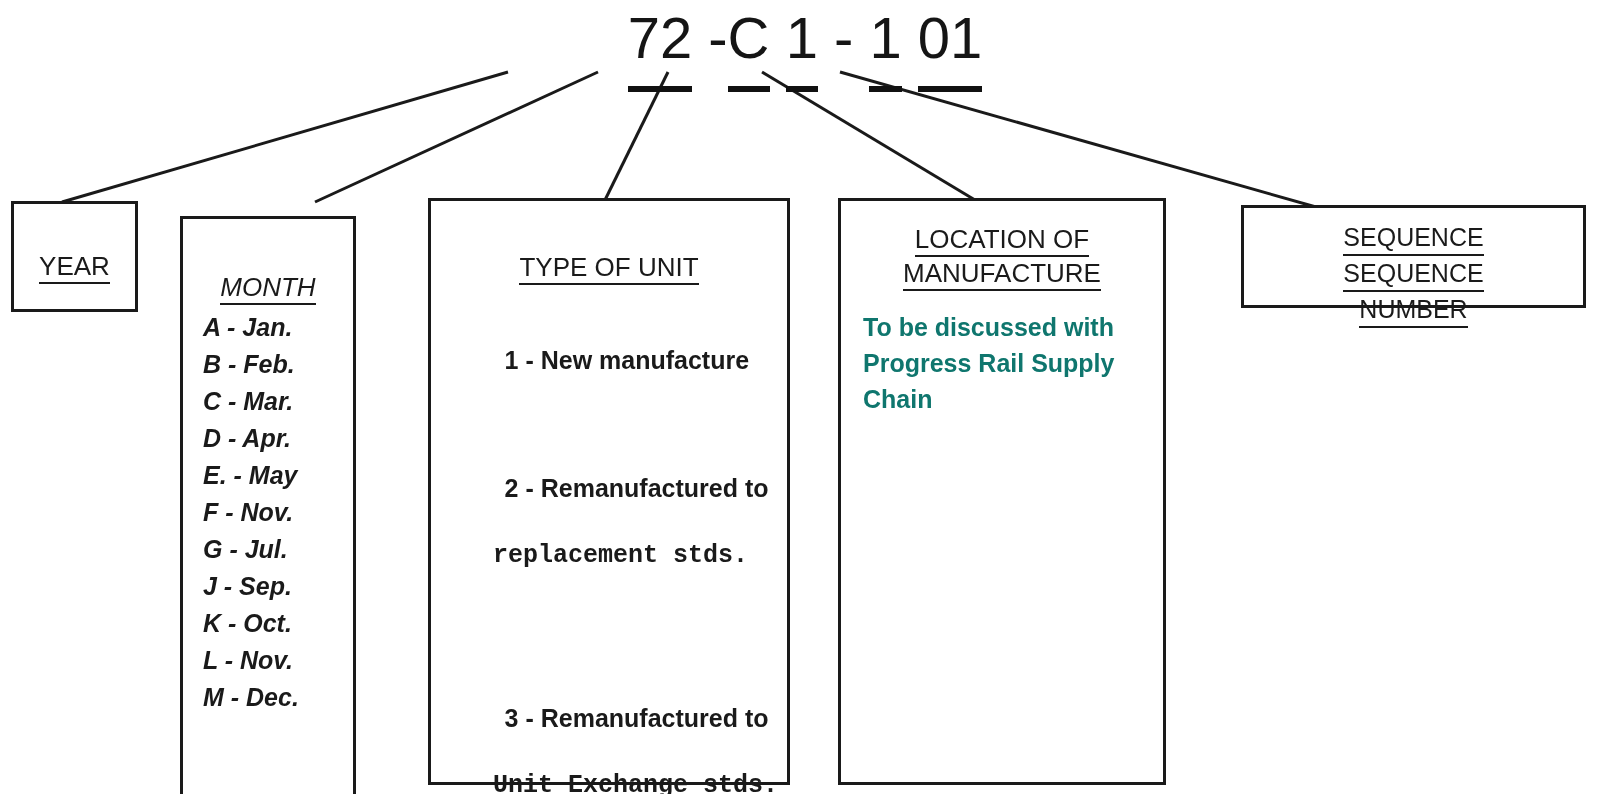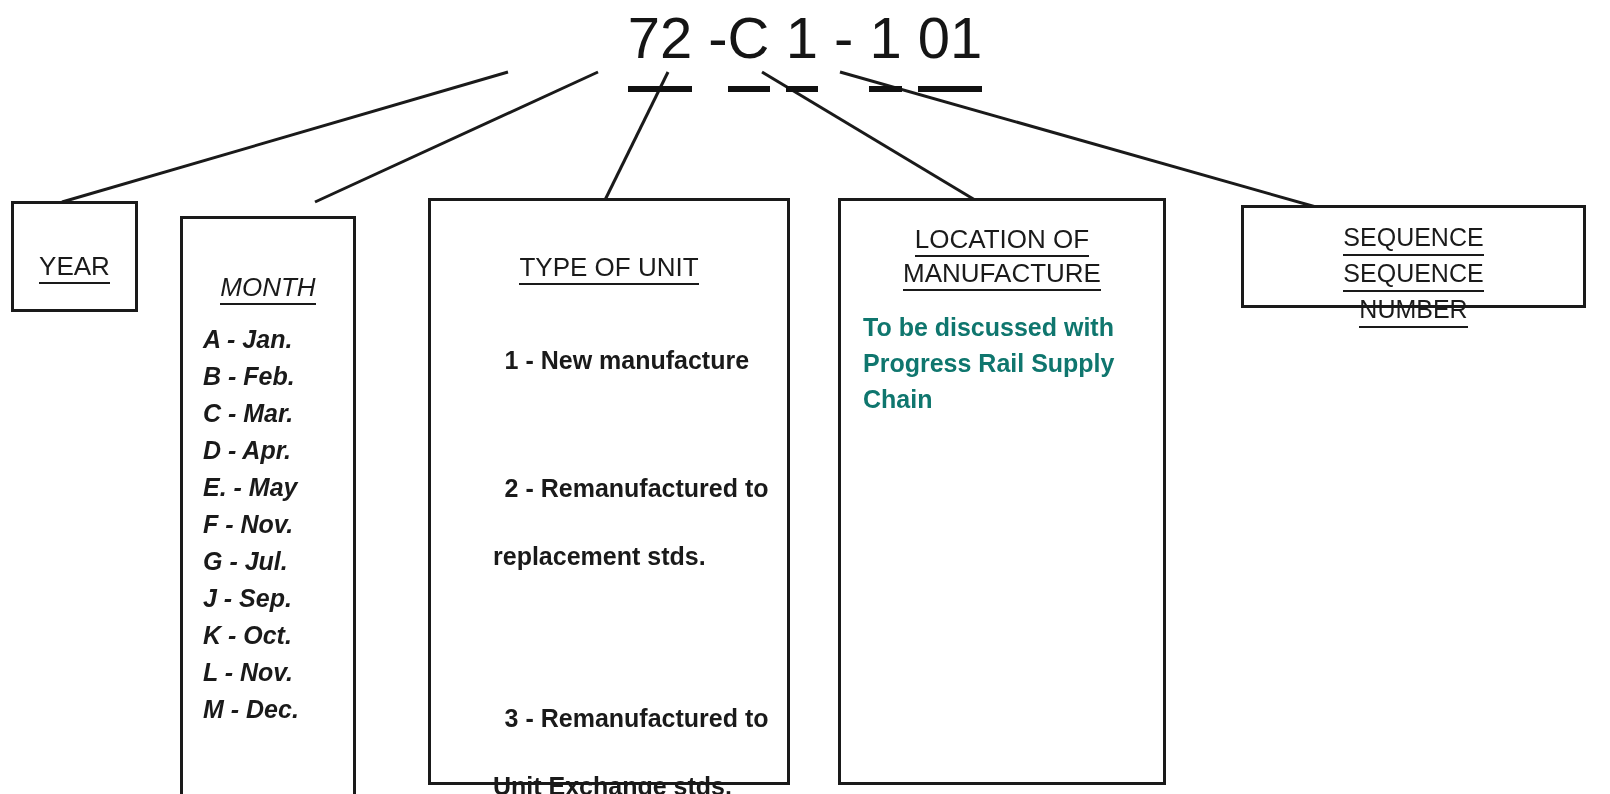--- a/index.html
+++ b/index.html
@@ -23,30 +23,30 @@
     font-family:"Liberation Sans",sans-serif;
   }
   .bx-title span{border-bottom:2px solid #1a1a1a;display:inline-block;}
 
   .list{font-size:25px;line-height:37px;color:#1a1a1a;font-weight:bold;}
   .month-list{margin-left:20px;}
   .month-list div{white-space:pre;}
 
   .tou{font-size:25px;line-height:34px;color:#1a1a1a;font-weight:bold;margin-left:18px;}
   .tou .item{margin-bottom:26px;white-space:pre-wrap;}
-  .tou .cont{display:block;margin-left:44px;}
+  .tou .cont{display:block;margin-left:44px;font-family:Liberation Mono, monospace;}
 
   .body-text{font-size:25px;line-height:36px;color:#0f766e;font-weight:bold;margin:18px 0 0 22px;}
 
   #box-year{left:11px;top:201px;width:127px;height:111px;}
   #box-year .bx-title{margin-top:46px;font-size:26px;}
 
   #box-month{left:180px;top:216px;width:176px;height:585px;font-style:italic;}
   #box-month .bx-title{margin-top:52px;font-size:26px;}
-  #box-month .month-list{margin-top:16px;}
+  #box-month .month-list{margin-top:4px;}
 
   #box-type{left:428px;top:198px;width:362px;height:587px;}
   #box-type .bx-title{margin-top:50px;font-size:26px;}
   #box-type .tou{margin-top:24px;}
 
   #box-loc{left:838px;top:198px;width:328px;height:587px;}
   #box-loc .bx-title{margin-top:22px;font-size:26px;}
 
   #box-seq{left:1241px;top:205px;width:345px;height:103px;}
   #box-seq .bx-title{margin-top:12px;font-size:25px;line-height:34px;}

